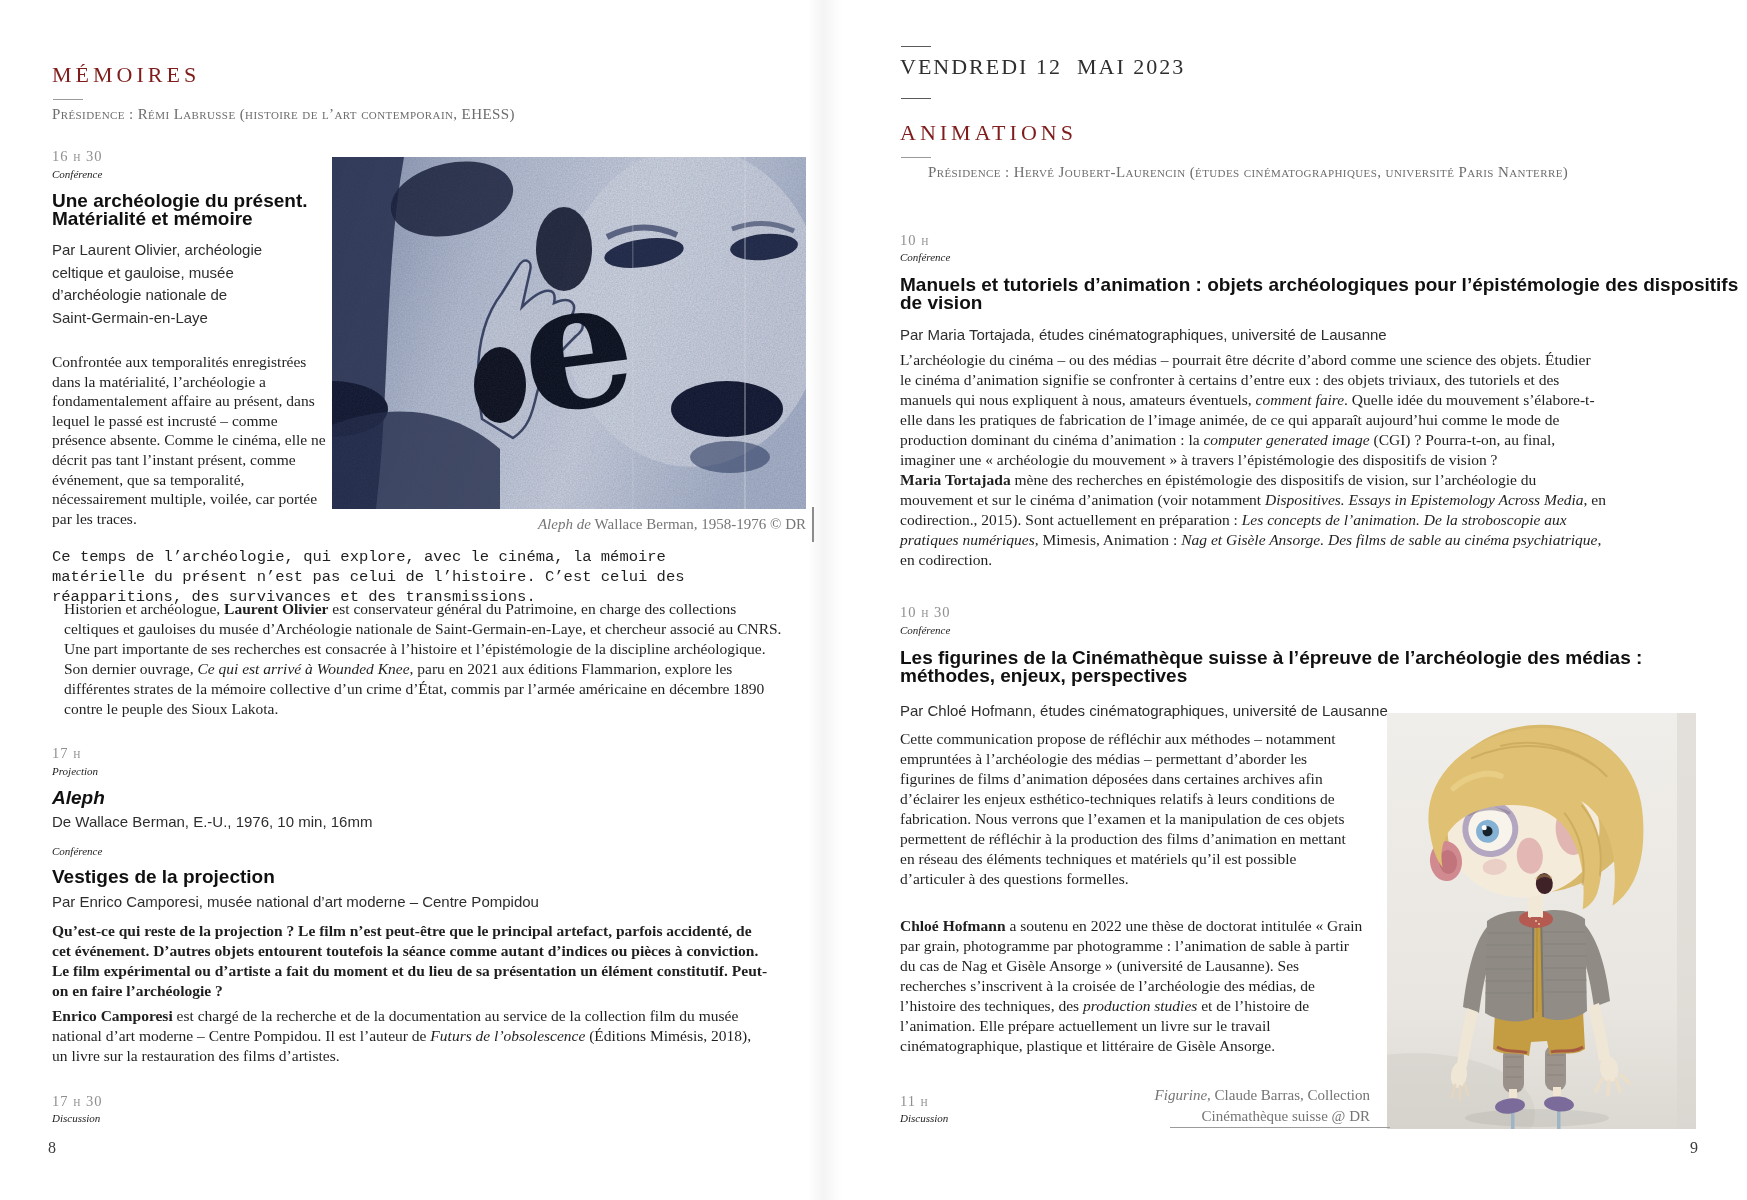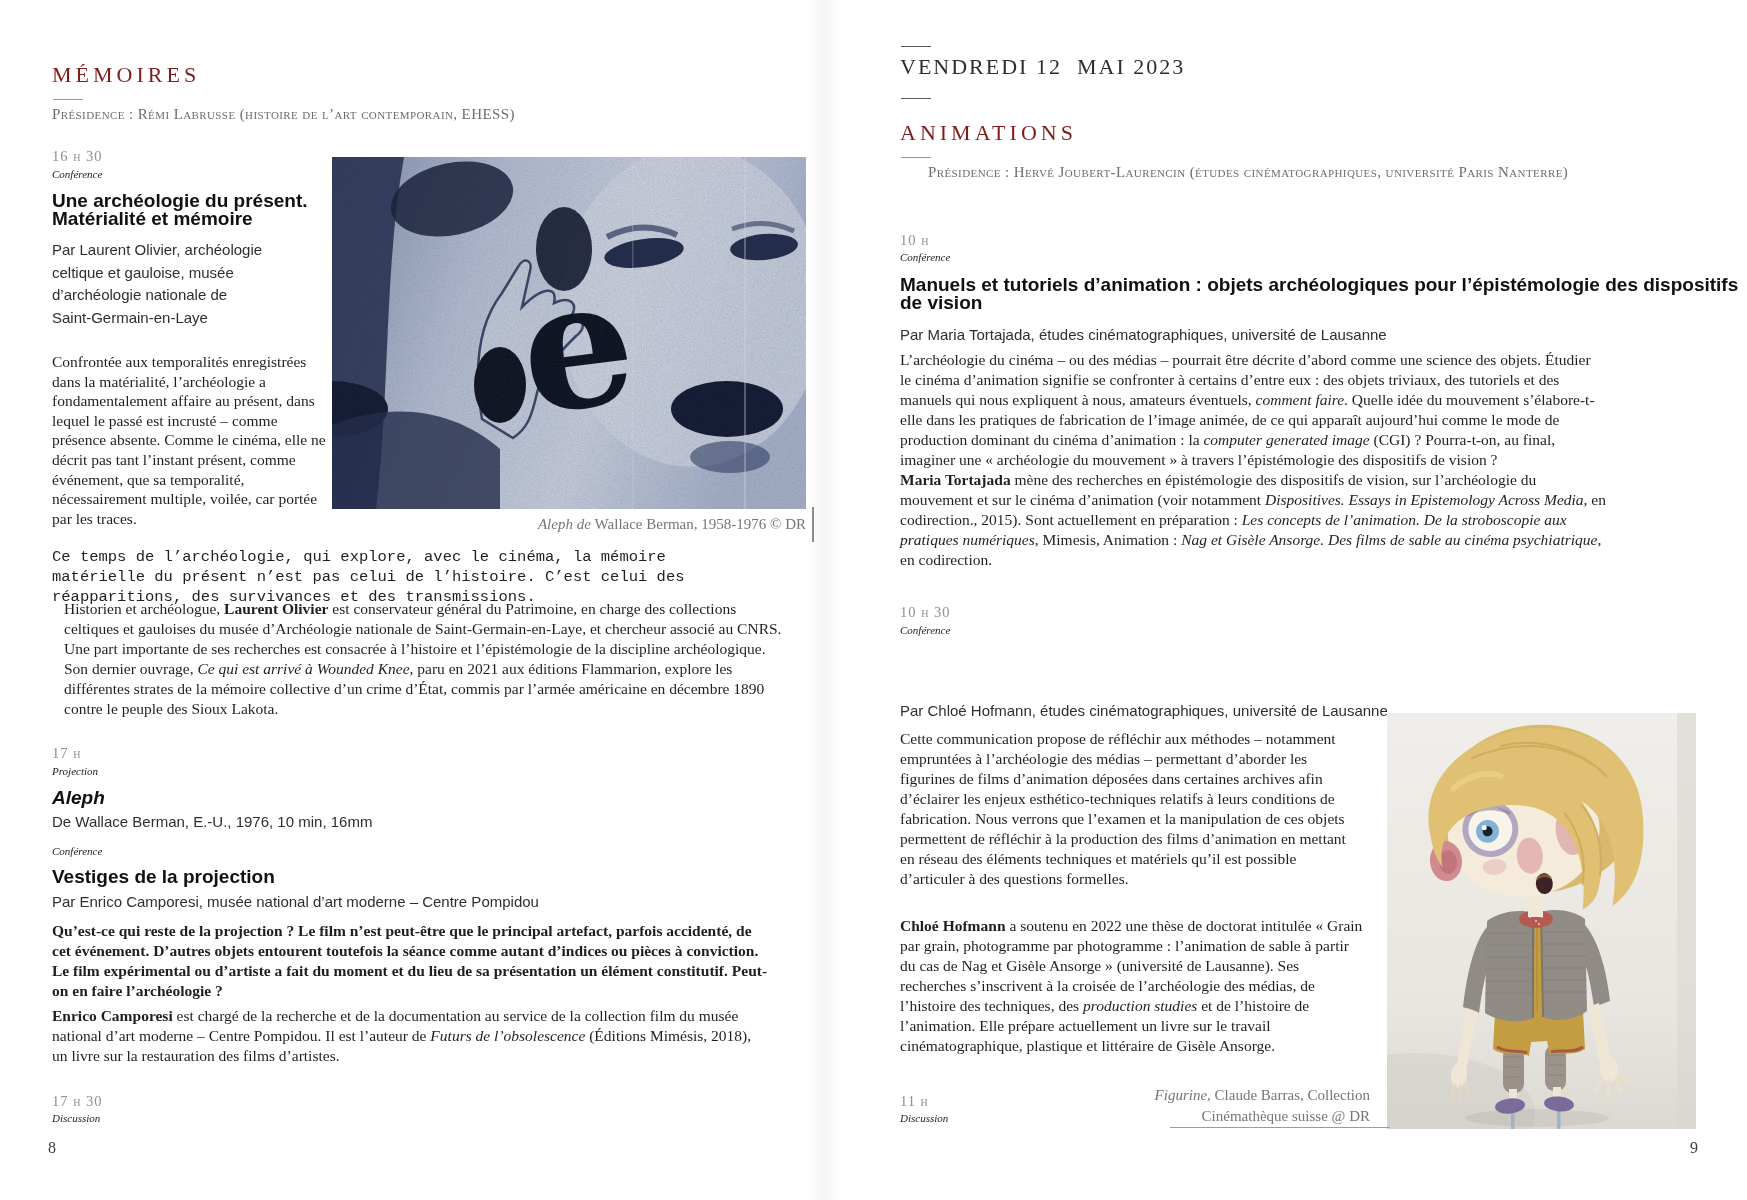--- a/index.html
+++ b/index.html
@@ -171,20 +171,22 @@
   <div class="abs time serif" id="r1-time">10 h</div>
   <div class="abs stype serif" id="r1-type">Conférence</div>
   <div class="abs btitle" id="r1-title">Manuels et tutoriels d’animation : objets archéologiques pour l’épistémologie des dispositifs
 de vision</div>
   <div class="abs sdetail" id="r1-speaker">Par Maria Tortajada, études cinématographiques, université de Lausanne</div>
   <div class="abs para serif" id="r1-abstract"><span>L’archéologie du cinéma – ou des médias – pourrait être décrite d’abord comme une science des objets. Étudier le cinéma d’animation signifie se confronter à certains d’entre eux : des objets triviaux, des tutoriels et des manuels qui nous expliquent à nous, amateurs éventuels, </span><span class="ri">comment faire</span><span>. Quelle idée du mouvement s’élabore-t-elle dans les pratiques de fabrication de l’image animée, de ce qui apparaît aujourd’hui comme le mode de production dominant du cinéma d’animation : la </span><span class="ri">computer generated image</span><span> (CGI) ? Pourra-t-on, au final, imaginer une « archéologie du mouvement » à travers l’épistémologie des dispositifs de vision ?</span></div>
   <div class="abs para serif" id="r1-bio"><span class="rb">Maria Tortajada</span><span> mène des recherches en épistémologie des dispositifs de vision, sur l’archéologie du mouvement et sur le cinéma d’animation (voir notamment </span><span class="ri">Dispositives. Essays in Epistemology Across Media</span><span>, en codirection., 2015). Sont actuellement en préparation : </span><span class="ri">Les concepts de l’animation. De la stroboscopie aux pratiques numériques</span><span>, Mimesis, Animation : </span><span class="ri">Nag et Gisèle Ansorge. Des films de sable au cinéma psychiatrique</span><span>, en codirection.</span></div>
 
   <div class="abs time serif" id="r2-time">10 h 30</div>
   <div class="abs stype serif" id="r2-type">Conférence</div>
+  <div class="abs btitle" id="r2-title">Les figurines de la Cinémathèque suisse à l’épreuve de l’archéologie des médias :
+méthodes, enjeux, perspectives</div>
   <div class="abs sdetail" id="r2-speaker">Par Chloé Hofmann, études cinématographiques, université de Lausanne</div>
   <div class="abs para serif" id="r2-abstract">Cette communication propose de réfléchir aux méthodes – notamment empruntées à l’archéologie des médias – permettant d’aborder les figurines de films d’animation déposées dans certaines archives afin d’éclairer les enjeux esthético-techniques relatifs à leurs conditions de fabrication. Nous verrons que l’examen et la manipulation de ces objets permettent de réfléchir à la production des films d’animation en mettant en réseau des éléments techniques et matériels qu’il est possible d’articuler à des questions formelles.</div>
   <div class="abs para serif" id="r2-bio"><span class="rb">Chloé Hofmann</span><span> a soutenu en 2022 une thèse de doctorat intitulée « Grain par grain, photogramme par photogramme : l’animation de sable à partir du cas de Nag et Gisèle Ansorge » (université de Lausanne). Ses recherches s’inscrivent à la croisée de l’archéologie des médias, de l’histoire des techniques, des </span><span class="ri">production studies</span><span> et de l’histoire de l’animation. Elle prépare actuellement un livre sur le travail cinématographique, plastique et littéraire de Gisèle Ansorge.</span></div>
 
   <div class="abs" id="figurine-photo">
     <svg width="309" height="416" viewBox="0 0 309 416" xmlns="http://www.w3.org/2000/svg">
       <defs>
         <linearGradient id="fgbg" x1="0" y1="0" x2="0" y2="1">
           <stop offset="0" stop-color="#f0eeea"></stop>
           <stop offset="0.7" stop-color="#e9e6e1"></stop>

